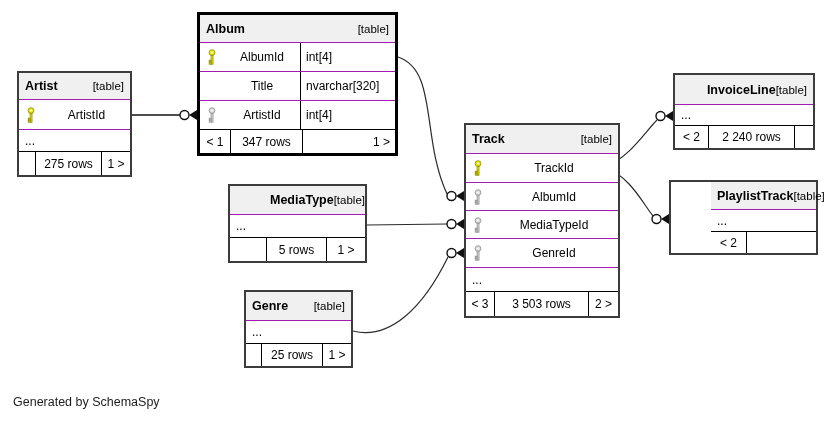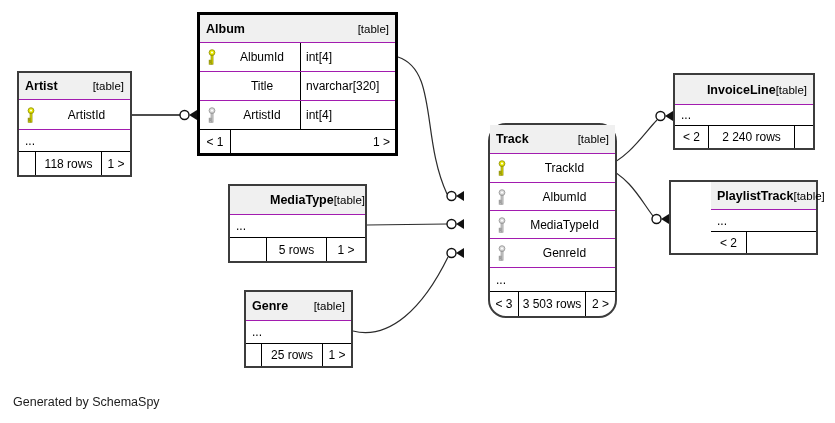--- a/index.html
+++ b/index.html
@@ -102,21 +102,21 @@
             <rect class="ks" x="2.2" y="11.2" width="1.9" height="1.6"></rect>
             <rect class="ks" x="2.2" y="13.6" width="1.9" height="1.6"></rect>
             <circle class="khole" cx="5" cy="3.6" r="1"></circle>
           </svg>
       </span>
       <span class="colname">ArtistId</span>
     </div>
     <div class="row ellipsis" style="height:22px;">...</div>
     <div class="frow" style="height:24px;">
       <span class="fcell" style="width:16px;"></span>
-      <span class="fcell fflex">118 rows</span>
+      <span class="fcell fflex">275 rows</span>
       <span class="fcell" style="width:29px;">1 &gt;</span>
     </div>
   </div>
 
   <div class="tbl hl" style="left:197px; top:12px; width:201px;">
     <div class="hdr" style="height:27px;">
       <span class="tname">Album</span>
       <span class="tbadge">[table]</span>
     </div>
     <div class="row" style="height:29px;">
@@ -151,20 +151,21 @@
               <rect class="ks" x="2.2" y="13.6" width="1.9" height="1.6"></rect>
               <circle class="khole" cx="5" cy="3.6" r="1"></circle>
             </svg>
         </span>
         <span class="colname">ArtistId</span>
       </span>
       <span class="coltype">int[4]</span>
     </div>
     <div class="frow" style="height:24px;">
       <span class="fcell" style="width:30px;">&lt; 1</span>
+      <span class="fcell" style="width:72px;">347 rows</span>
       <span class="fcell fflex fright">1 &gt;</span>
     </div>
   </div>
 
   <div class="tbl" style="left:228px; top:184px; width:139px;">
     <div class="hdr" style="height:28px;padding-left:40px;">
       <span class="tname">MediaType</span>
       <span class="tbadge">[table]</span>
     </div>
     <div class="row ellipsis" style="height:23px;">...</div>
@@ -181,21 +182,21 @@
       <span class="tbadge">[table]</span>
     </div>
     <div class="row ellipsis" style="height:23px;">...</div>
     <div class="frow" style="height:23px;">
       <span class="fcell" style="width:15px;"></span>
       <span class="fcell fflex">25 rows</span>
       <span class="fcell" style="width:29px;">1 &gt;</span>
     </div>
   </div>
 
-  <div class="tbl" style="left:488px; top:123px; width:129px;border-radius:18px;">
+  <div class="tbl" style="left:464px; top:123px; width:156px;">
     <div class="hdr" style="height:28px;">
       <span class="tname">Track</span>
       <span class="tbadge">[table]</span>
     </div>
     <div class="row" style="height:29px;">
       <span class="keycell key-primary">
         <svg width="10" height="16" viewBox="0 0 10 16">
             <circle class="kh" cx="5" cy="3.6" r="2.9"></circle>
             <rect class="ks" x="4.1" y="6.2" width="1.9" height="9"></rect>
             <rect class="ks" x="2.2" y="11.2" width="1.9" height="1.6"></rect>

